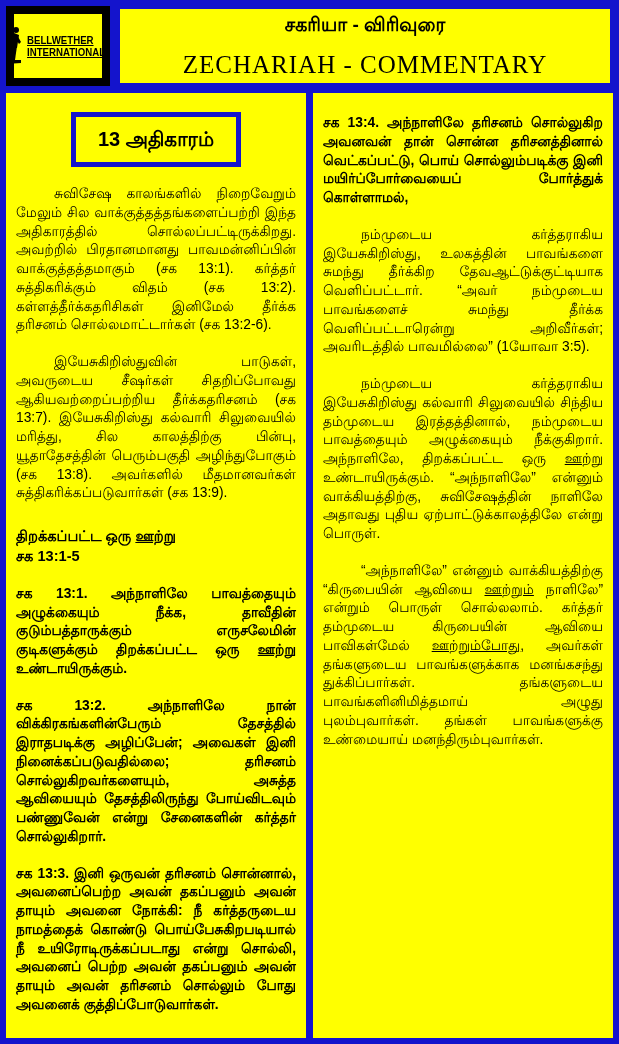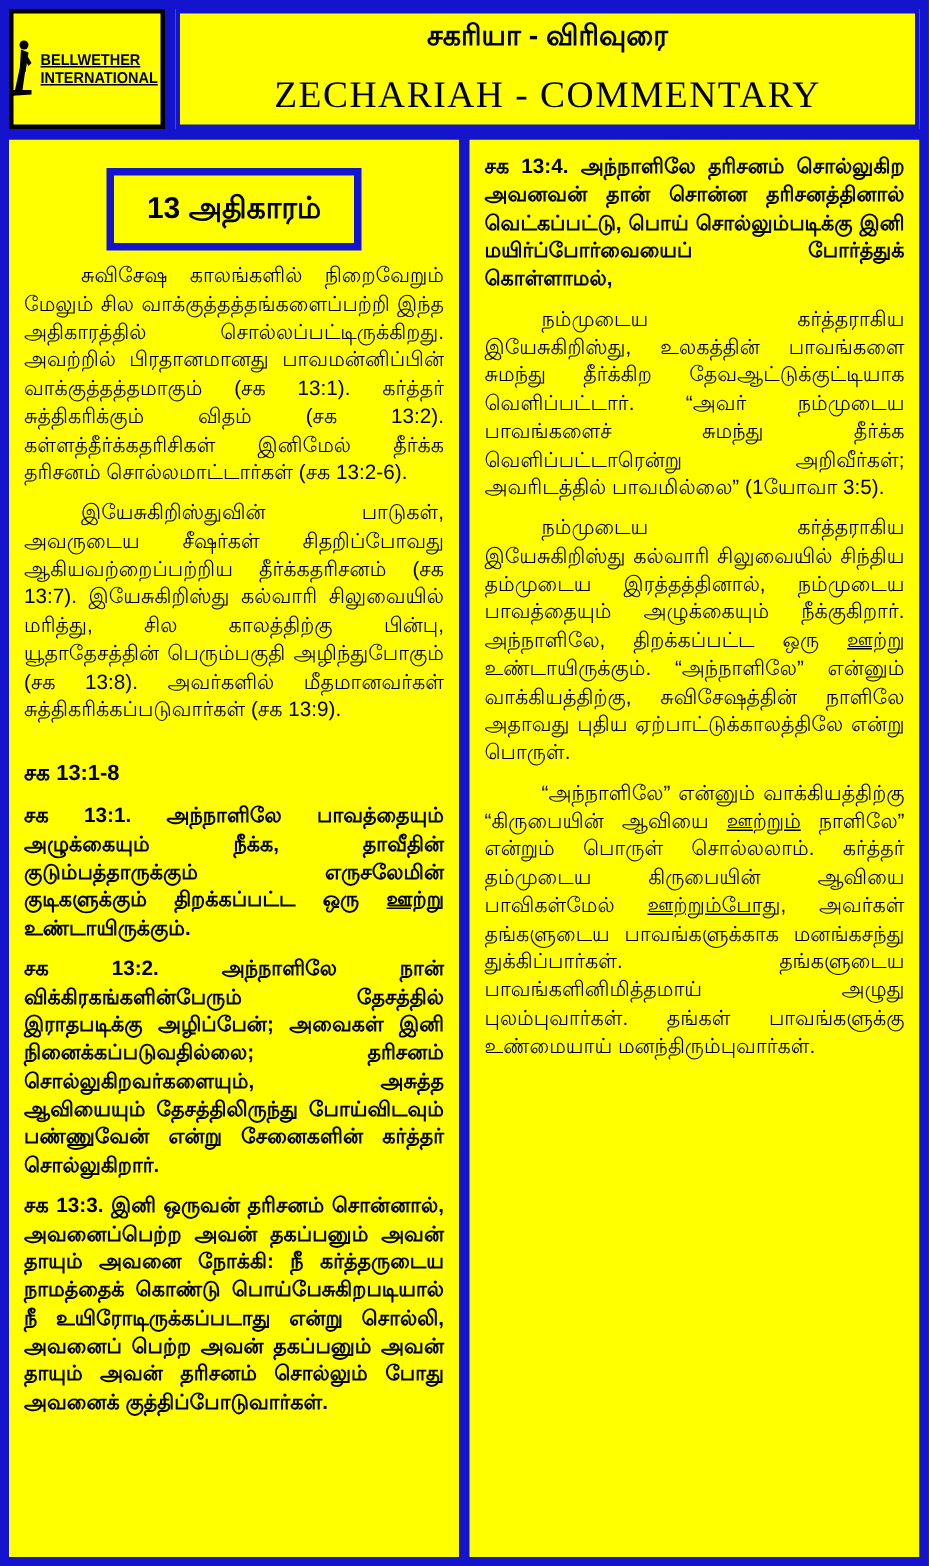--- a/index.html
+++ b/index.html
@@ -9,21 +9,21 @@
     background: #1414CC;
     padding: 6px;
     display: flex; flex-direction: column; gap: 7px;
     font-family: "Liberation Sans", sans-serif;
     color: #000;
     margin: 0 auto;
   }
   
   .header { display: flex; gap: 7px; height: 80px; flex: 0 0 auto; }
   .logo-box {
-    background: #FFFF00; border: 3px solid #000000;
+    background: #FFFF00; border: 8px solid #000000;
     display: flex; align-items: center; justify-content: center;
     gap: 4px; padding: 2px;
   }
   .logo-left  { width: 104px; }
   .logo-right { width: 108px; }
   .logo-text { display: flex; flex-direction: column; line-height: 1.15; }
   .logo-text span {
     font-weight: bold; font-size: 10.5px; letter-spacing: 0px;
     text-decoration: underline; white-space: nowrap;
     transform: scaleX(0.92); transform-origin: left;
@@ -47,22 +47,22 @@
     font-size: 13.8px; line-height: 1.36;
     text-align: justify;
   }
   .chapter-box {
     width: 170px; margin: 10px auto 8px auto;
     border: 5px solid #1414CC;
     padding: 9px 6px;
     text-align: center; font-weight: bold; font-size: 20px;
     background: #FFFF00;
   }
-  .column p { margin-top: 8px; }
-  .column p:first-child { margin-top: 0; }
+  .column p { margin-top: 18px; }
+  .column p:first-child { margin-top: 12px; }
   p.para { text-indent: 38px; }
   p.verse { font-weight: bold; }
   p.subheading {
     font-weight: bold; text-align: left; text-indent: 0;
     margin-top: 24px; font-size: 14.6px;
   }
   p.subheading + p.subheading { margin-top: 0; }
   .u { text-decoration: underline; }
 </style>
 </head>
@@ -95,21 +95,22 @@
   </div>
 
   <div class="body">
 
     <div class="column">
       <div class="chapter-box">
         <span>13 அதிகாரம்</span>
       </div>
     <p class="para"><span>சுவிசேஷ காலங்களில் நிறைவேறும் மேலும் சில வாக்குத்தத்தங்களைப்பற்றி இந்த அதிகாரத்தில் சொல்லப்பட்டிருக்கிறது. அவற்றில் பிரதானமானது பாவமன்னிப்பின் வாக்குத்தத்தமாகும் (சக 13:1). கர்த்தர் சுத்திகரிக்கும் விதம் (சக 13:2). கள்ளத்தீர்க்கதரிசிகள் இனிமேல் தீர்க்க தரிசனம் சொல்லமாட்டார்கள் (சக 13:2-6).</span></p>
         <p class="para"><span>இயேசுகிறிஸ்துவின் பாடுகள், அவருடைய சீஷர்கள் சிதறிப்போவது ஆகியவற்றைப்பற்றிய தீர்க்கதரிசனம் (சக 13:7). இயேசுகிறிஸ்து கல்வாரி சிலுவையில் மரித்து, சில காலத்திற்கு பின்பு, யூதாதேசத்தின் பெரும்பகுதி அழிந்துபோகும் (சக 13:8). அவர்களில் மீதமானவர்கள் சுத்திகரிக்கப்படுவார்கள் (சக 13:9).</span></p>
-        <p class="subheading"><span>சக 13:1-8</span></p>
+        <p class="subheading"><span>திறக்கப்பட்ட ஒரு </span><span class="u">ஊற்று</span></p>
+        <p class="subheading"><span>சக 13:1-5</span></p>
         <p class="verse"><span>சக 13:1. அந்நாளிலே பாவத்தையும் அழுக்கையும் நீக்க, தாவீதின் குடும்பத்தாருக்கும் எருசலேமின் குடிகளுக்கும் திறக்கப்பட்ட ஒரு </span><span class="u">ஊற்று</span><span> உண்டாயிருக்கும்.</span></p>
         <p class="verse"><span>சக 13:2. அந்நாளிலே நான் விக்கிரகங்களின்பேரும் தேசத்தில் இராதபடிக்கு அழிப்பேன்; அவைகள் இனி நினைக்கப்படுவதில்லை; தரிசனம் சொல்லுகிறவர்களையும், அசுத்த ஆவியையும் தேசத்திலிருந்து போய்விடவும் பண்ணுவேன் என்று சேனைகளின் கர்த்தர் சொல்லுகிறார்.</span></p>
         <p class="verse"><span>சக 13:3. இனி ஒருவன் தரிசனம் சொன்னால், அவனைப்பெற்ற அவன் தகப்பனும் அவன் தாயும் அவனை நோக்கி: நீ கர்த்தருடைய நாமத்தைக் கொண்டு பொய்பேசுகிறபடியால் நீ உயிரோடிருக்கப்படாது என்று சொல்லி, அவனைப் பெற்ற அவன் தகப்பனும் அவன் தாயும் அவன் தரிசனம் சொல்லும் போது அவனைக் குத்திப்போடுவார்கள்.</span></p>
       </div>
 
     <div class="column">
         <p class="verse"><span>சக 13:4. அந்நாளிலே தரிசனம் சொல்லுகிற அவனவன் தான் சொன்ன தரிசனத்தினால் வெட்கப்பட்டு, பொய் சொல்லும்படிக்கு இனி மயிர்ப்போர்வையைப் போர்த்துக் கொள்ளாமல்,</span></p>
         <p class="para"><span>நம்முடைய கர்த்தராகிய இயேசுகிறிஸ்து, உலகத்தின் பாவங்களை சுமந்து தீர்க்கிற தேவஆட்டுக்குட்டியாக வெளிப்பட்டார். “அவர் நம்முடைய பாவங்களைச் சுமந்து தீர்க்க வெளிப்பட்டாரென்று அறிவீர்கள்; அவரிடத்தில் பாவமில்லை” (1யோவா 3:5).</span></p>
         <p class="para"><span>நம்முடைய கர்த்தராகிய இயேசுகிறிஸ்து கல்வாரி சிலுவையில் சிந்திய தம்முடைய இரத்தத்தினால், நம்முடைய பாவத்தையும் அழுக்கையும் நீக்குகிறார். அந்நாளிலே, திறக்கப்பட்ட ஒரு </span><span class="u">ஊற்று</span><span> உண்டாயிருக்கும். “அந்நாளிலே” என்னும் வாக்கியத்திற்கு, சுவிசேஷத்தின் நாளிலே அதாவது புதிய ஏற்பாட்டுக்காலத்திலே என்று பொருள்.</span></p>
         <p class="para"><span>“அந்நாளிலே” என்னும் வாக்கியத்திற்கு “கிருபையின் ஆவியை </span><span class="u">ஊற்றும்</span><span> நாளிலே” என்றும் பொருள் சொல்லலாம். கர்த்தர் தம்முடைய கிருபையின் ஆவியை பாவிகள்மேல் </span><span class="u">ஊற்றும்போது</span><span>, அவர்கள் தங்களுடைய பாவங்களுக்காக மனங்கசந்து துக்கிப்பார்கள். தங்களுடைய பாவங்களினிமித்தமாய் அழுது புலம்புவார்கள். தங்கள் பாவங்களுக்கு உண்மையாய் மனந்திரும்புவார்கள்.</span></p>

